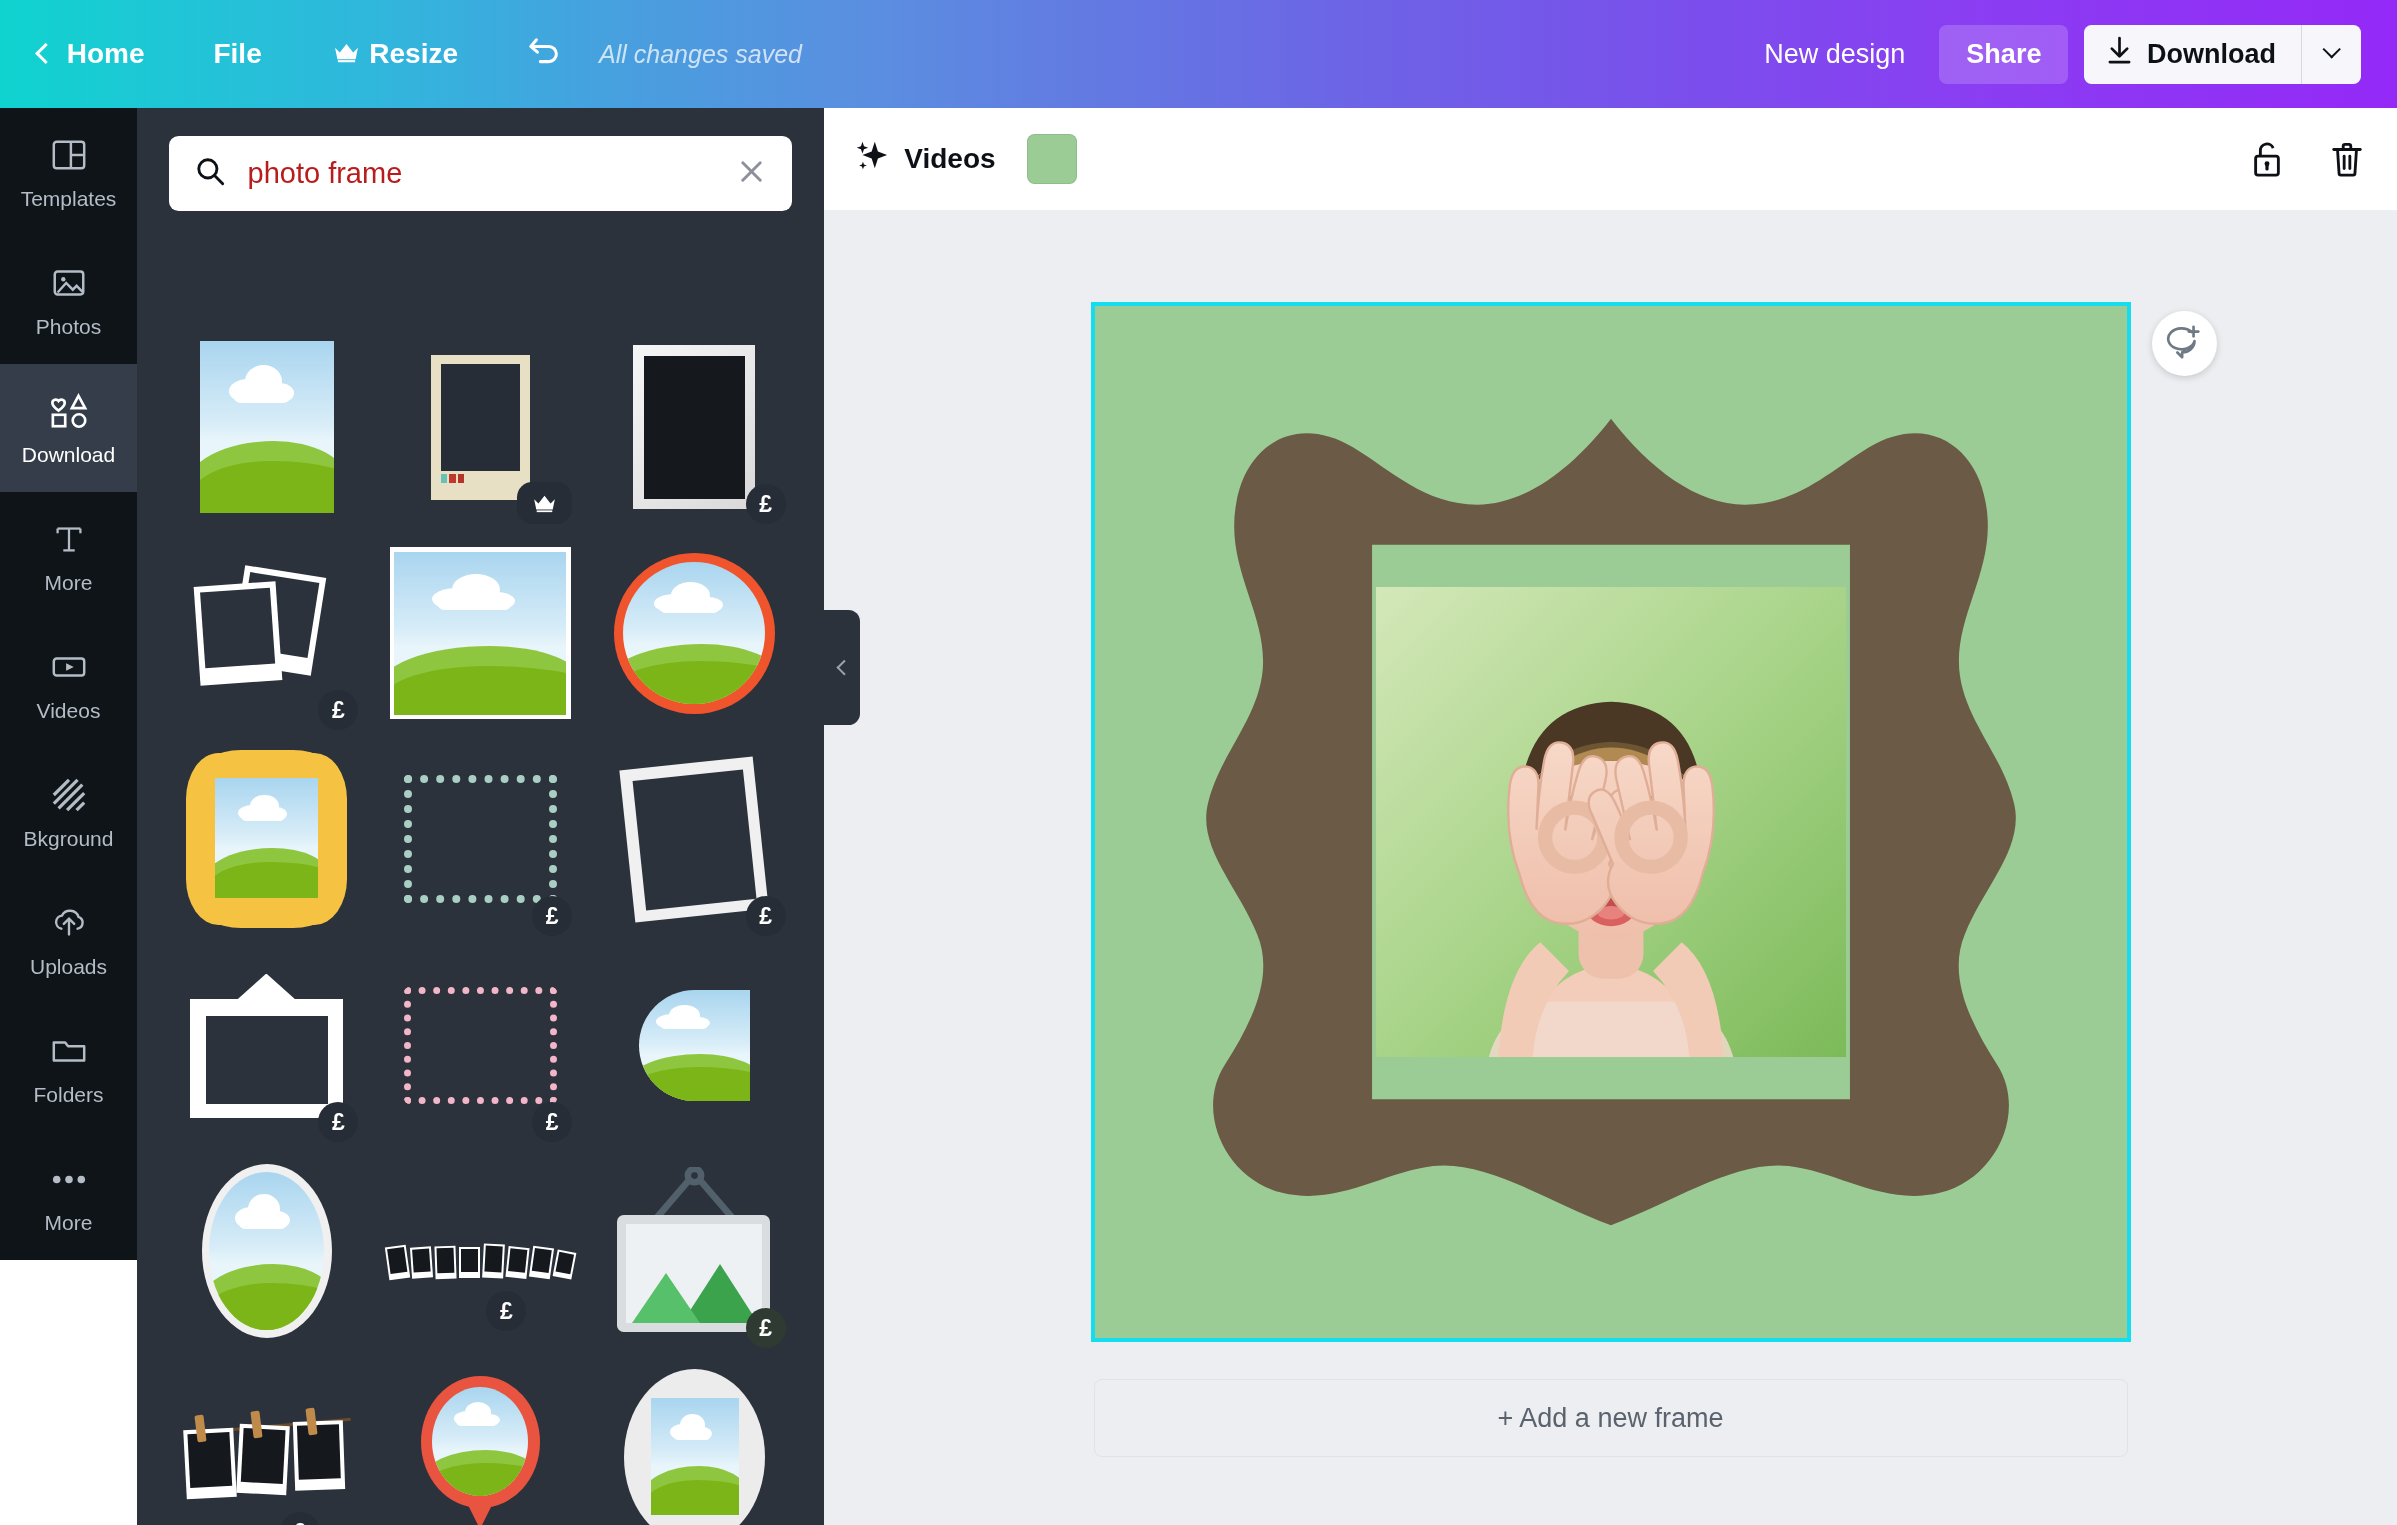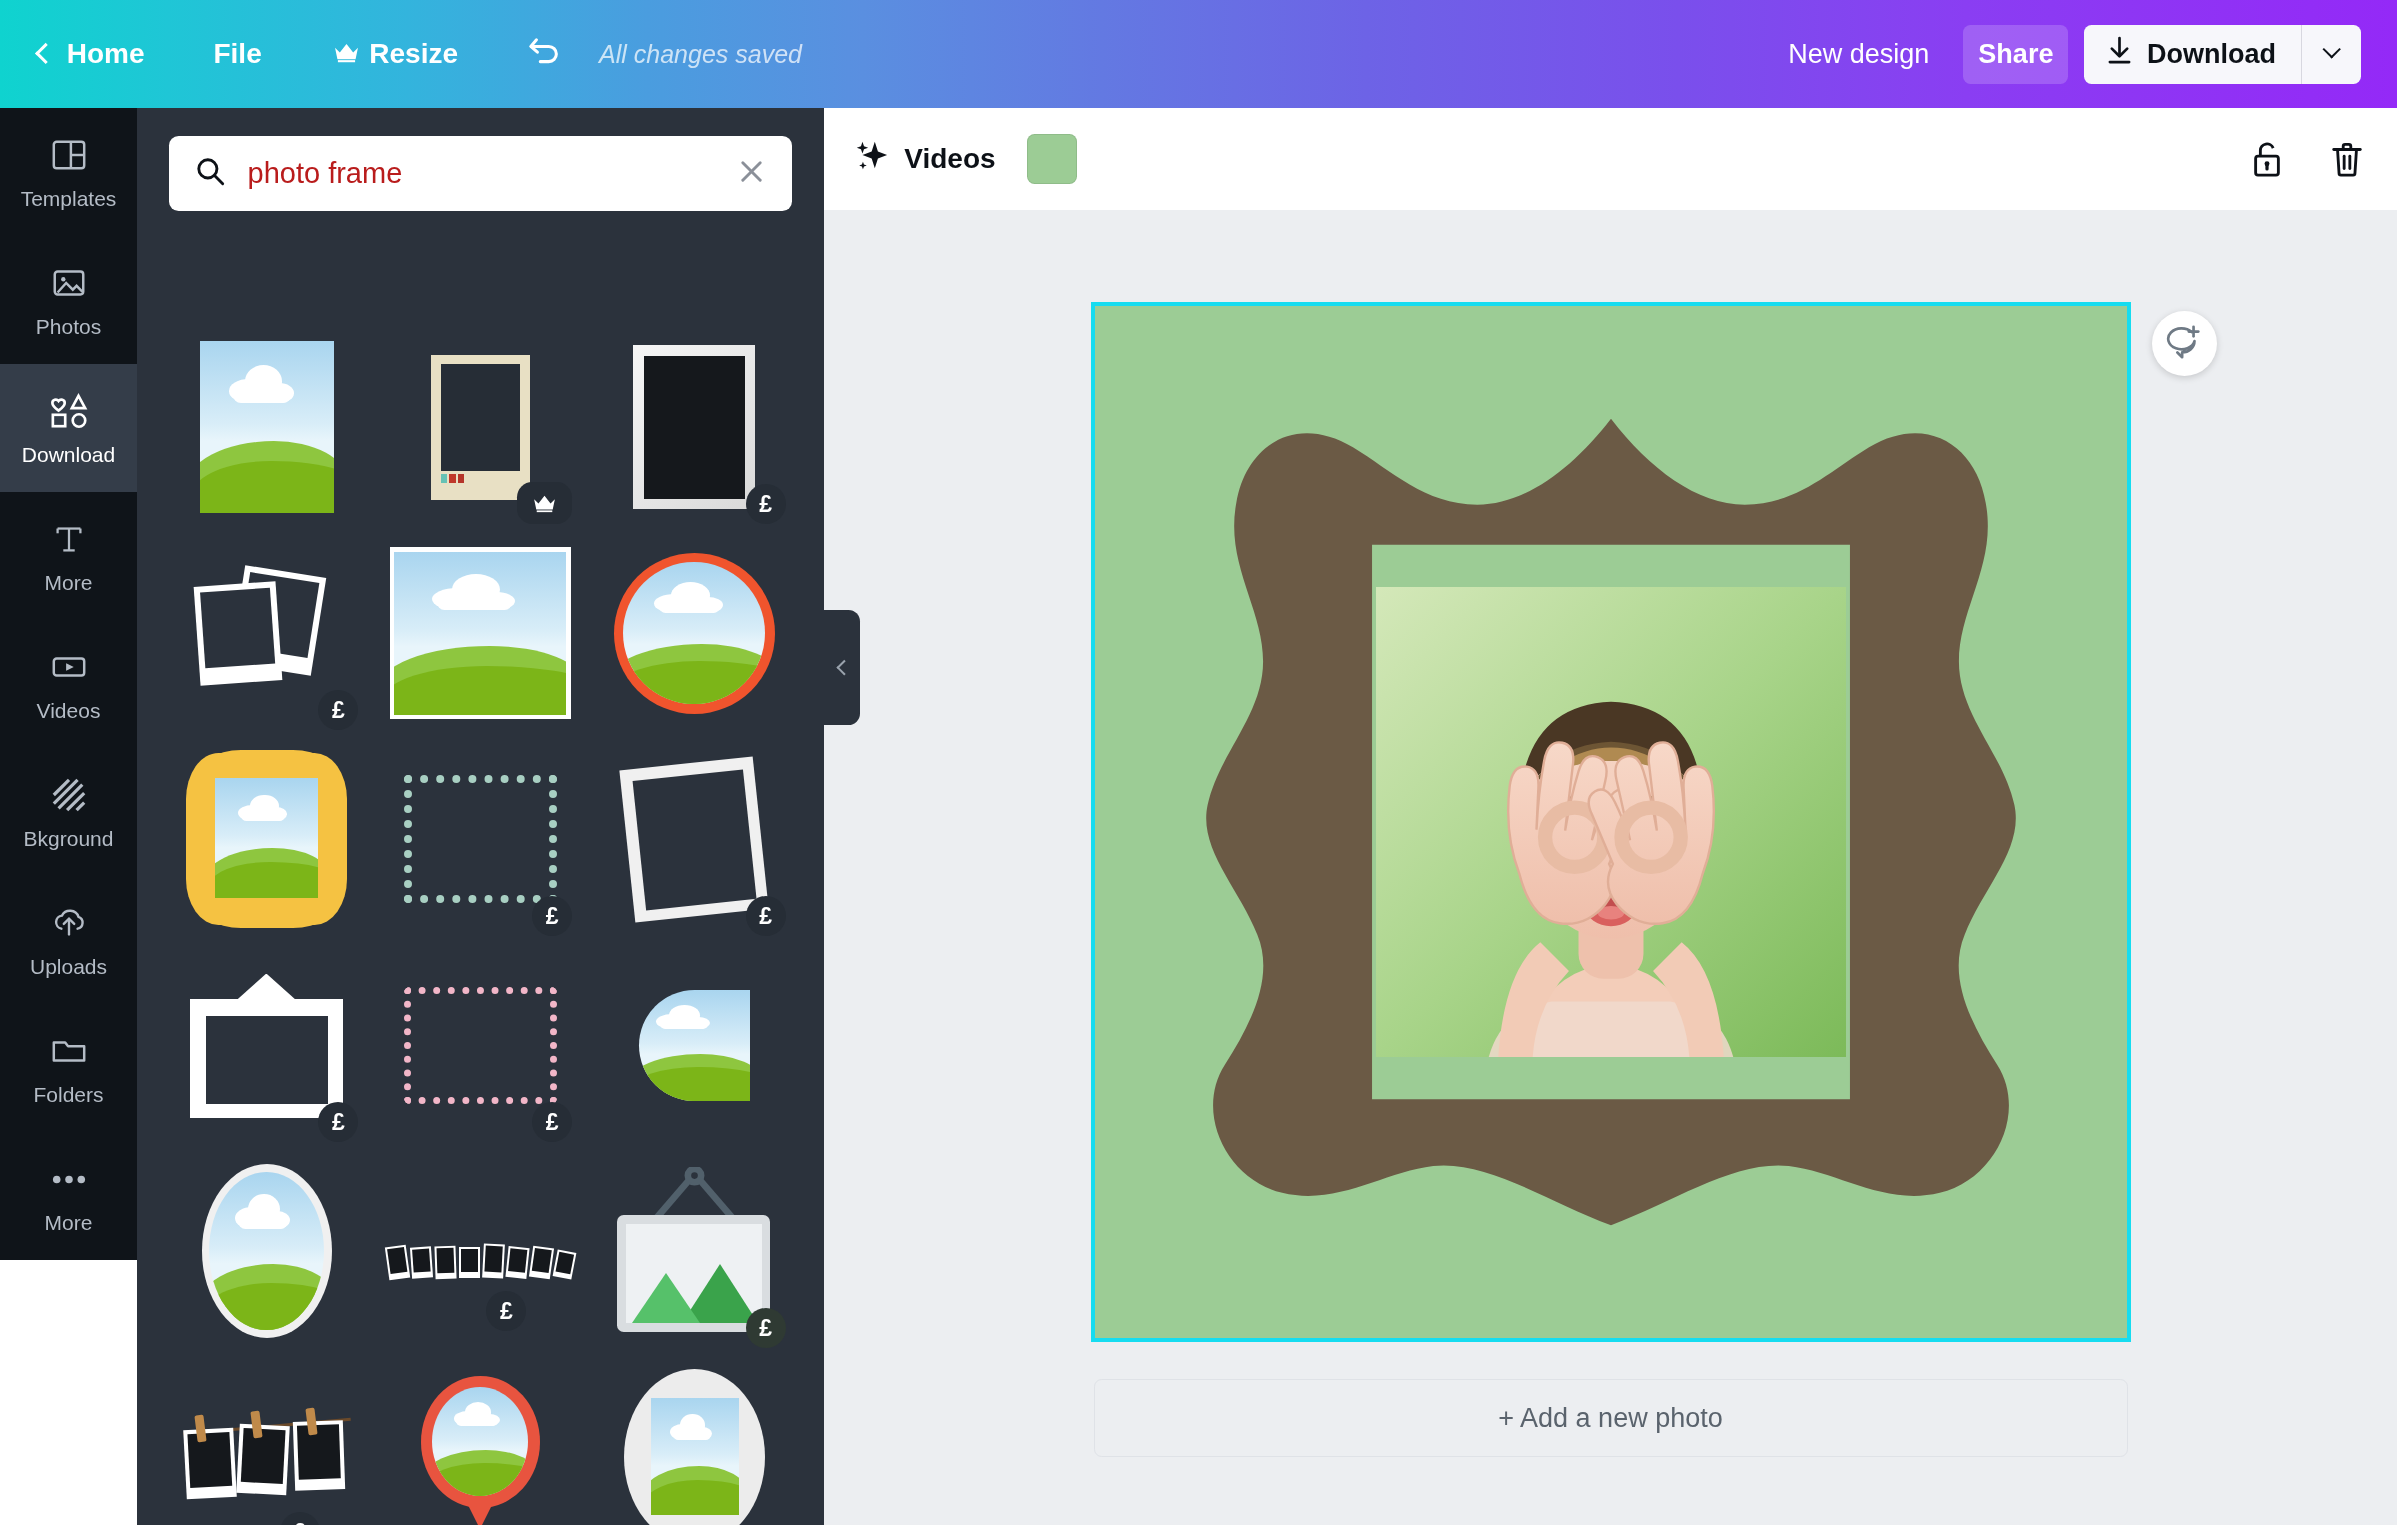--- a/index.html
+++ b/index.html
@@ -54,21 +54,21 @@
     border-radius: 7.6px; height: 59px;
     display: flex; align-items: center; gap: 11.5px;
     padding: 0 25px; font-size: 27px; font-weight: 700;
     cursor: pointer; margin-right: 15.3px; white-space: nowrap;
   }
   .pro-crown { color: #f5bd3f; font-size: 25px; }
   .share-btn {
     background: rgba(255,255,255,0.18);
     border-radius: 7.6px; height: 59px;
     display: flex; align-items: center;
-    padding: 0 15px; font-size: 27px; font-weight: 600;
+    padding: 0 27px; font-size: 27px; font-weight: 600;
     cursor: pointer; margin-right: 15.3px;
   }
   .dl-wrap {
     display: flex; align-items: stretch; height: 59px;
     background: #f7f7fb; border-radius: 7.6px; overflow: hidden;
   }
   .dl-main {
     display: flex; align-items: center; gap: 15.3px;
     padding: 0 25px 0 23px; color: #0d1117;
     font-size: 27px; font-weight: 600; cursor: pointer;
@@ -848,21 +848,21 @@
 
             <path d="M128 492 q6 -90 44 -120 l30 30 q-34 36 -38 90 Z" fill="#f2cbb6"></path>
             <path d="M364 492 q-6 -90 -44 -120 l-30 30 q34 36 38 90 Z" fill="#f2cbb6"></path>
           </svg>
         </div>
       </div>
 
     </div>
 
     <div class="addpage">
-      <span>+ Add a new photo</span>
+      <span>+ Add a new frame</span>
     </div>
   </div>
 </div>
 
 <div class="comment-fab">
   <span>
     <svg width="38" height="38" viewBox="0 0 40 40" fill="none" stroke="#6f7a85" stroke-width="2.8" stroke-linecap="round" stroke-linejoin="round">
       <path d="M27 9.5 a14 11 0 1 0 3 9.5 v0 c0 7 -6 12 -13 12 l0 5 -5 -5"></path>
       <path d="M29 4 V14"></path>
         <path d="M24 9 H34"></path>

